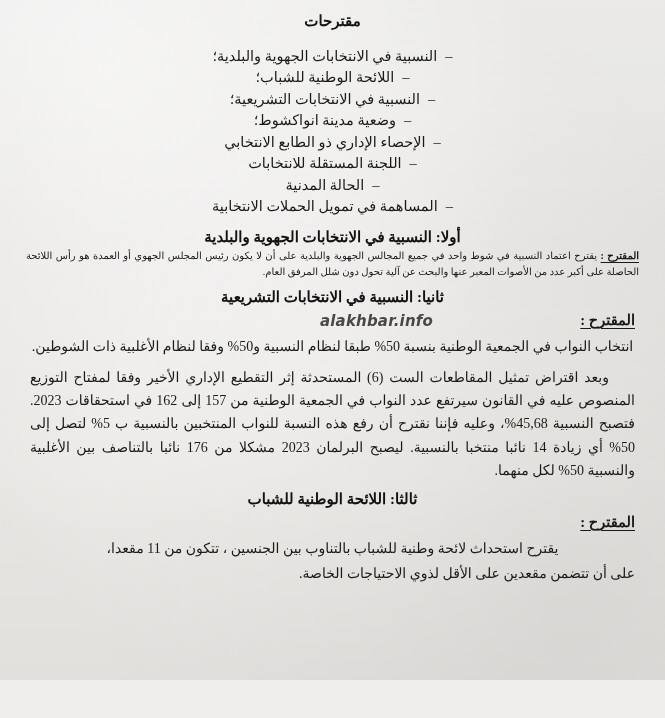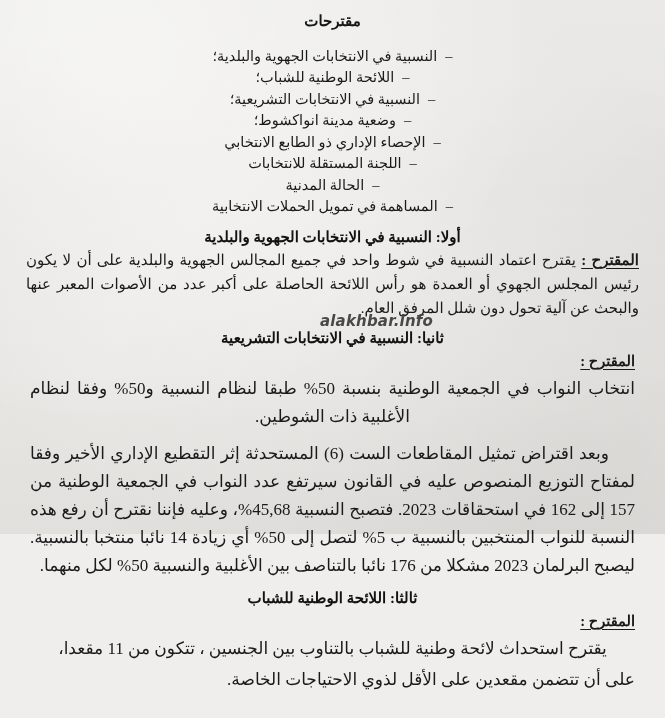--- a/index.html
+++ b/index.html
@@ -10,21 +10,21 @@
     width: 665px;
     height: 718px;
     background: #efeeec;
     font-family: "Liberation Serif", "DejaVu Serif", serif;
     color: #1a1a1a;
     overflow: hidden;
   }
   .page {
     position: relative;
     width: 665px;
-    height: 534px;
+    height: 680px;
     background:
       linear-gradient(180deg, #f2f1ef 0%, #eceae8 35%, #efedea 70%, #e9e7e4 100%);
     box-sizing: border-box;
     padding: 10px 26px 0 26px;
     direction: rtl;
   }
   
   .page::before {
     content: "";
     position: absolute;
@@ -68,21 +68,21 @@
     font-size: 15px;
     font-weight: 700;
     text-align: center;
     margin: 8px 0 2px 0;
     color: #121212;
   }
   .section-heading .underline {
     text-underline-offset: 3px;
   }
   .para {
-    font-size: 15px;
+    font-size: 10px;
     line-height: 1.62;
     text-align: justify;
     text-align-last: center;
     margin: 2px 0 4px 0;
     color: #1a1a1a;
   }
   .para.lead {
     text-align-last: right;
   }
   .label-bold {
@@ -108,21 +108,21 @@
     font-size: 15px;
     font-weight: 700;
     font-style: italic;
     color: #3b3b3b;
     letter-spacing: 0.2px;
     direction: ltr;
     z-index: 5;
     opacity: 0.92;
   }
   .just-block {
-    font-size: 17px;
+    font-size: 14px;
     line-height: 1.66;
     text-align: justify;
     margin: 2px 0 2px 0;
     padding: 0 4px;
   }
   .indent-start {
     text-indent: 26px;
   }
   .center-last {
     text-align-last: center;

